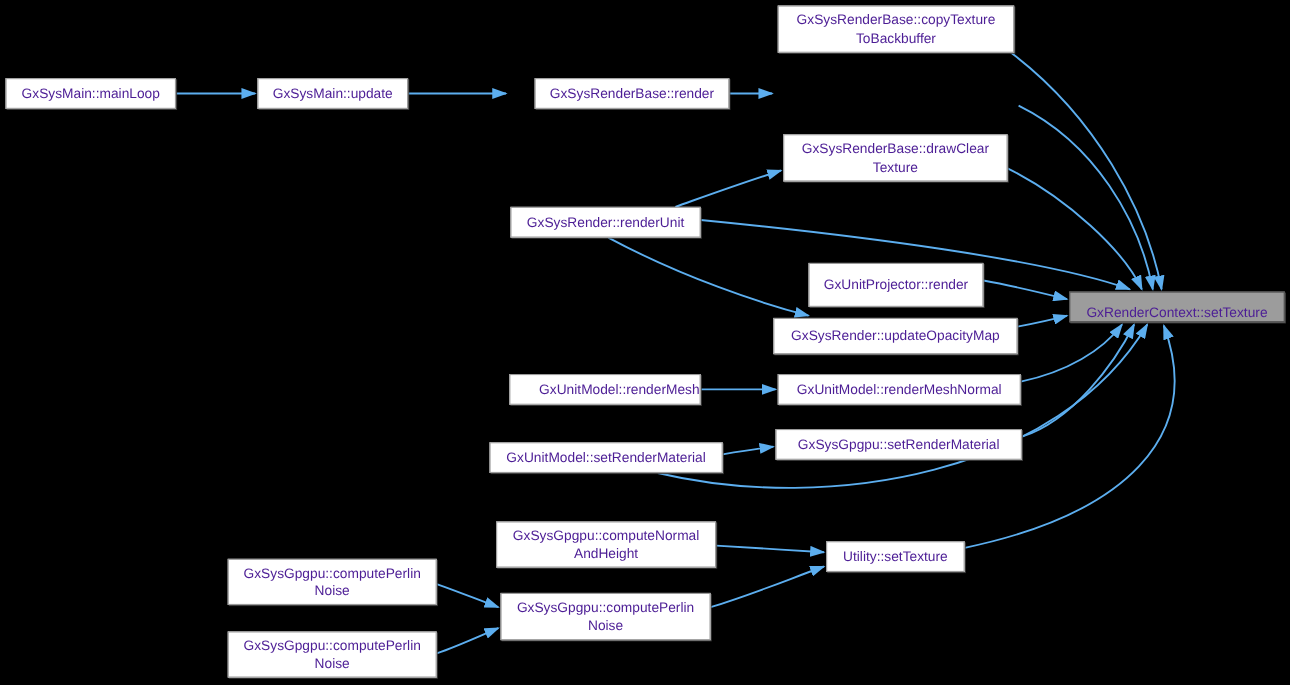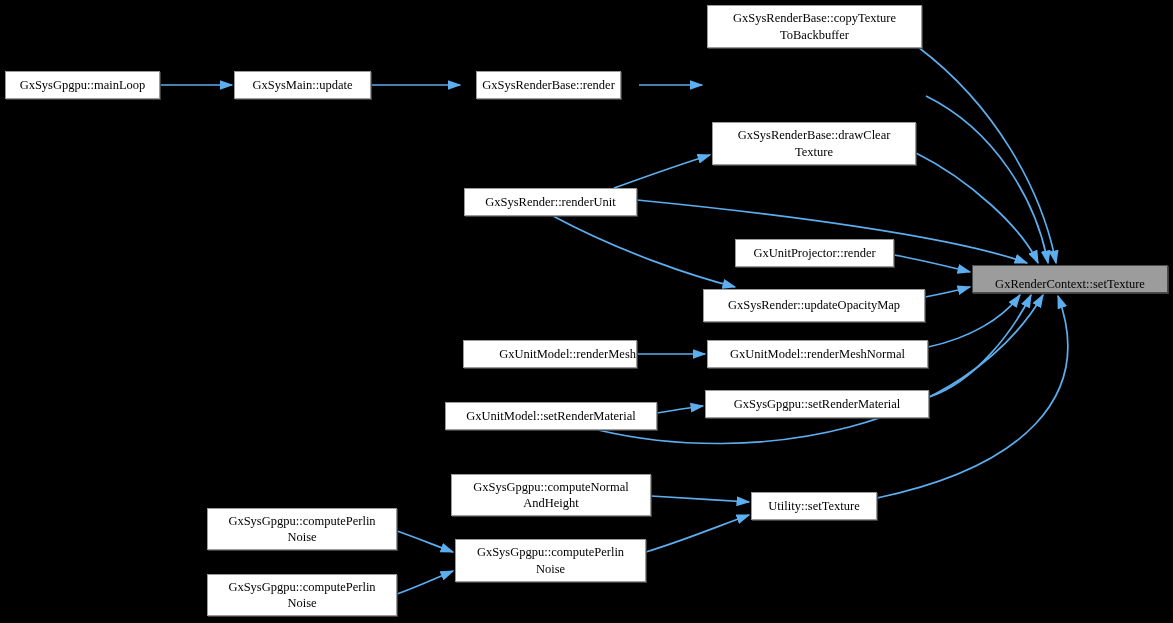--- a/index.html
+++ b/index.html
@@ -20,31 +20,30 @@
     left: 0;
     top: 0;
     width: 1173px;
     height: 623px;
   }
   .node {
     position: absolute;
     box-sizing: border-box;
     background: #ffffff;
     border: 1.5px solid #9b9b9b;
-    color: #000000;
+    color: #4c1d95;
     font-size: 12.5px;
     line-height: 1.3;
     display: flex;
     align-items: center;
     justify-content: center;
     text-align: center;
     white-space: pre-line;
     cursor: pointer;
     box-shadow: 1px 1px 0 rgba(70,70,70,0.9);
-    font-family: Liberation Serif, serif;
   }
   .node.highlighted {
     background: #9c9c9c;
     border-color: #4c4c4c;
     cursor: default;
   }
 </style>
 </head>
 <body>
 
@@ -73,29 +72,29 @@
         <path d="M598,430 C755,467 963,430 1043,295" fill="none" stroke="#5caeef" stroke-width="1.7" marker-end="url(#arrowhead)"></path>
         <path d="M929,397 C975,382 1013,331 1031,295" fill="none" stroke="#5caeef" stroke-width="1.7" marker-end="url(#arrowhead)"></path>
         <path d="M651,496 C685,498 716,500 749,502" fill="none" stroke="#5caeef" stroke-width="1.7" marker-end="url(#arrowhead)"></path>
         <path d="M646,552 C685,540 716,527 749,515" fill="none" stroke="#5caeef" stroke-width="1.7" marker-end="url(#arrowhead)"></path>
         <path d="M877,498 C1020,468 1096,398 1058,296" fill="none" stroke="#5caeef" stroke-width="1.7" marker-end="url(#arrowhead)"></path>
         <path d="M397,531 C417,538 434,545 453,552" fill="none" stroke="#5caeef" stroke-width="1.7" marker-end="url(#arrowhead)"></path>
         <path d="M397,594 C417,587 434,579 453,571" fill="none" stroke="#5caeef" stroke-width="1.7" marker-end="url(#arrowhead)"></path>
       </g>
   </svg>
 
-<div class="node" style="left: 5px; top: 71px; width: 155px; height: 28px;"><span>GxSysGpgpu::mainLoop</span></div>
+<div class="node" style="left: 5px; top: 71px; width: 155px; height: 28px;"><span>GxSysMain::mainLoop</span></div>
     <div class="node" style="left: 234px; top: 71px; width: 137px; height: 28px;"><span>GxSysMain::update</span></div>
-    <div class="node" style="left: 476px; top: 71px; width: 145px; height: 28px;"><span>GxSysRenderBase::render</span></div>
+    <div class="node" style="left: 486px; top: 71px; width: 177px; height: 28px;"><span>GxSysRenderBase::render</span></div>
     <div class="node" style="left: 707px; top: 5px; width: 215px; height: 43px;"><span>GxSysRenderBase::copyTexture
 ToBackbuffer</span></div>
     <div class="node" style="left: 712px; top: 122px; width: 204px; height: 43px;"><span>GxSysRenderBase::drawClear
 Texture</span></div>
     <div class="node" style="left: 464px; top: 188px; width: 173px; height: 28px;"><span>GxSysRender::renderUnit</span></div>
-    <div class="node" style="left: 735px; top: 239px; width: 159px; height: 28px;"><span>GxUnitProjector::render</span></div>
+    <div class="node" style="left: 735px; top: 239px; width: 159px; height: 40px;"><span>GxUnitProjector::render</span></div>
     <div class="node highlighted" style="left: 972px; top: 265px; width: 196px; height: 28px; align-items: flex-end;"><span>GxRenderContext::setTexture</span></div>
     <div class="node" style="left: 703px; top: 289px; width: 222px; height: 33px;"><span>GxSysRender::updateOpacityMap</span></div>
     <div class="node" style="left: 463px; top: 340px; width: 174px; height: 28px; justify-content: flex-end;"><span>GxUnitModel::renderMesh</span></div>
     <div class="node" style="left: 707px; top: 340px; width: 221px; height: 28px;"><span>GxUnitModel::renderMeshNormal</span></div>
     <div class="node" style="left: 445px; top: 402px; width: 212px; height: 28px;"><span>GxUnitModel::setRenderMaterial</span></div>
     <div class="node" style="left: 705px; top: 390px; width: 224px; height: 28px;"><span>GxSysGpgpu::setRenderMaterial</span></div>
     <div class="node" style="left: 451px; top: 474px; width: 200px; height: 42px;"><span>GxSysGpgpu::computeNormal
 AndHeight</span></div>
     <div class="node" style="left: 751px; top: 492px; width: 126px; height: 28px;"><span>Utility::setTexture</span></div>
     <div class="node" style="left: 207px; top: 508px; width: 190px; height: 42px;"><span>GxSysGpgpu::computePerlin

